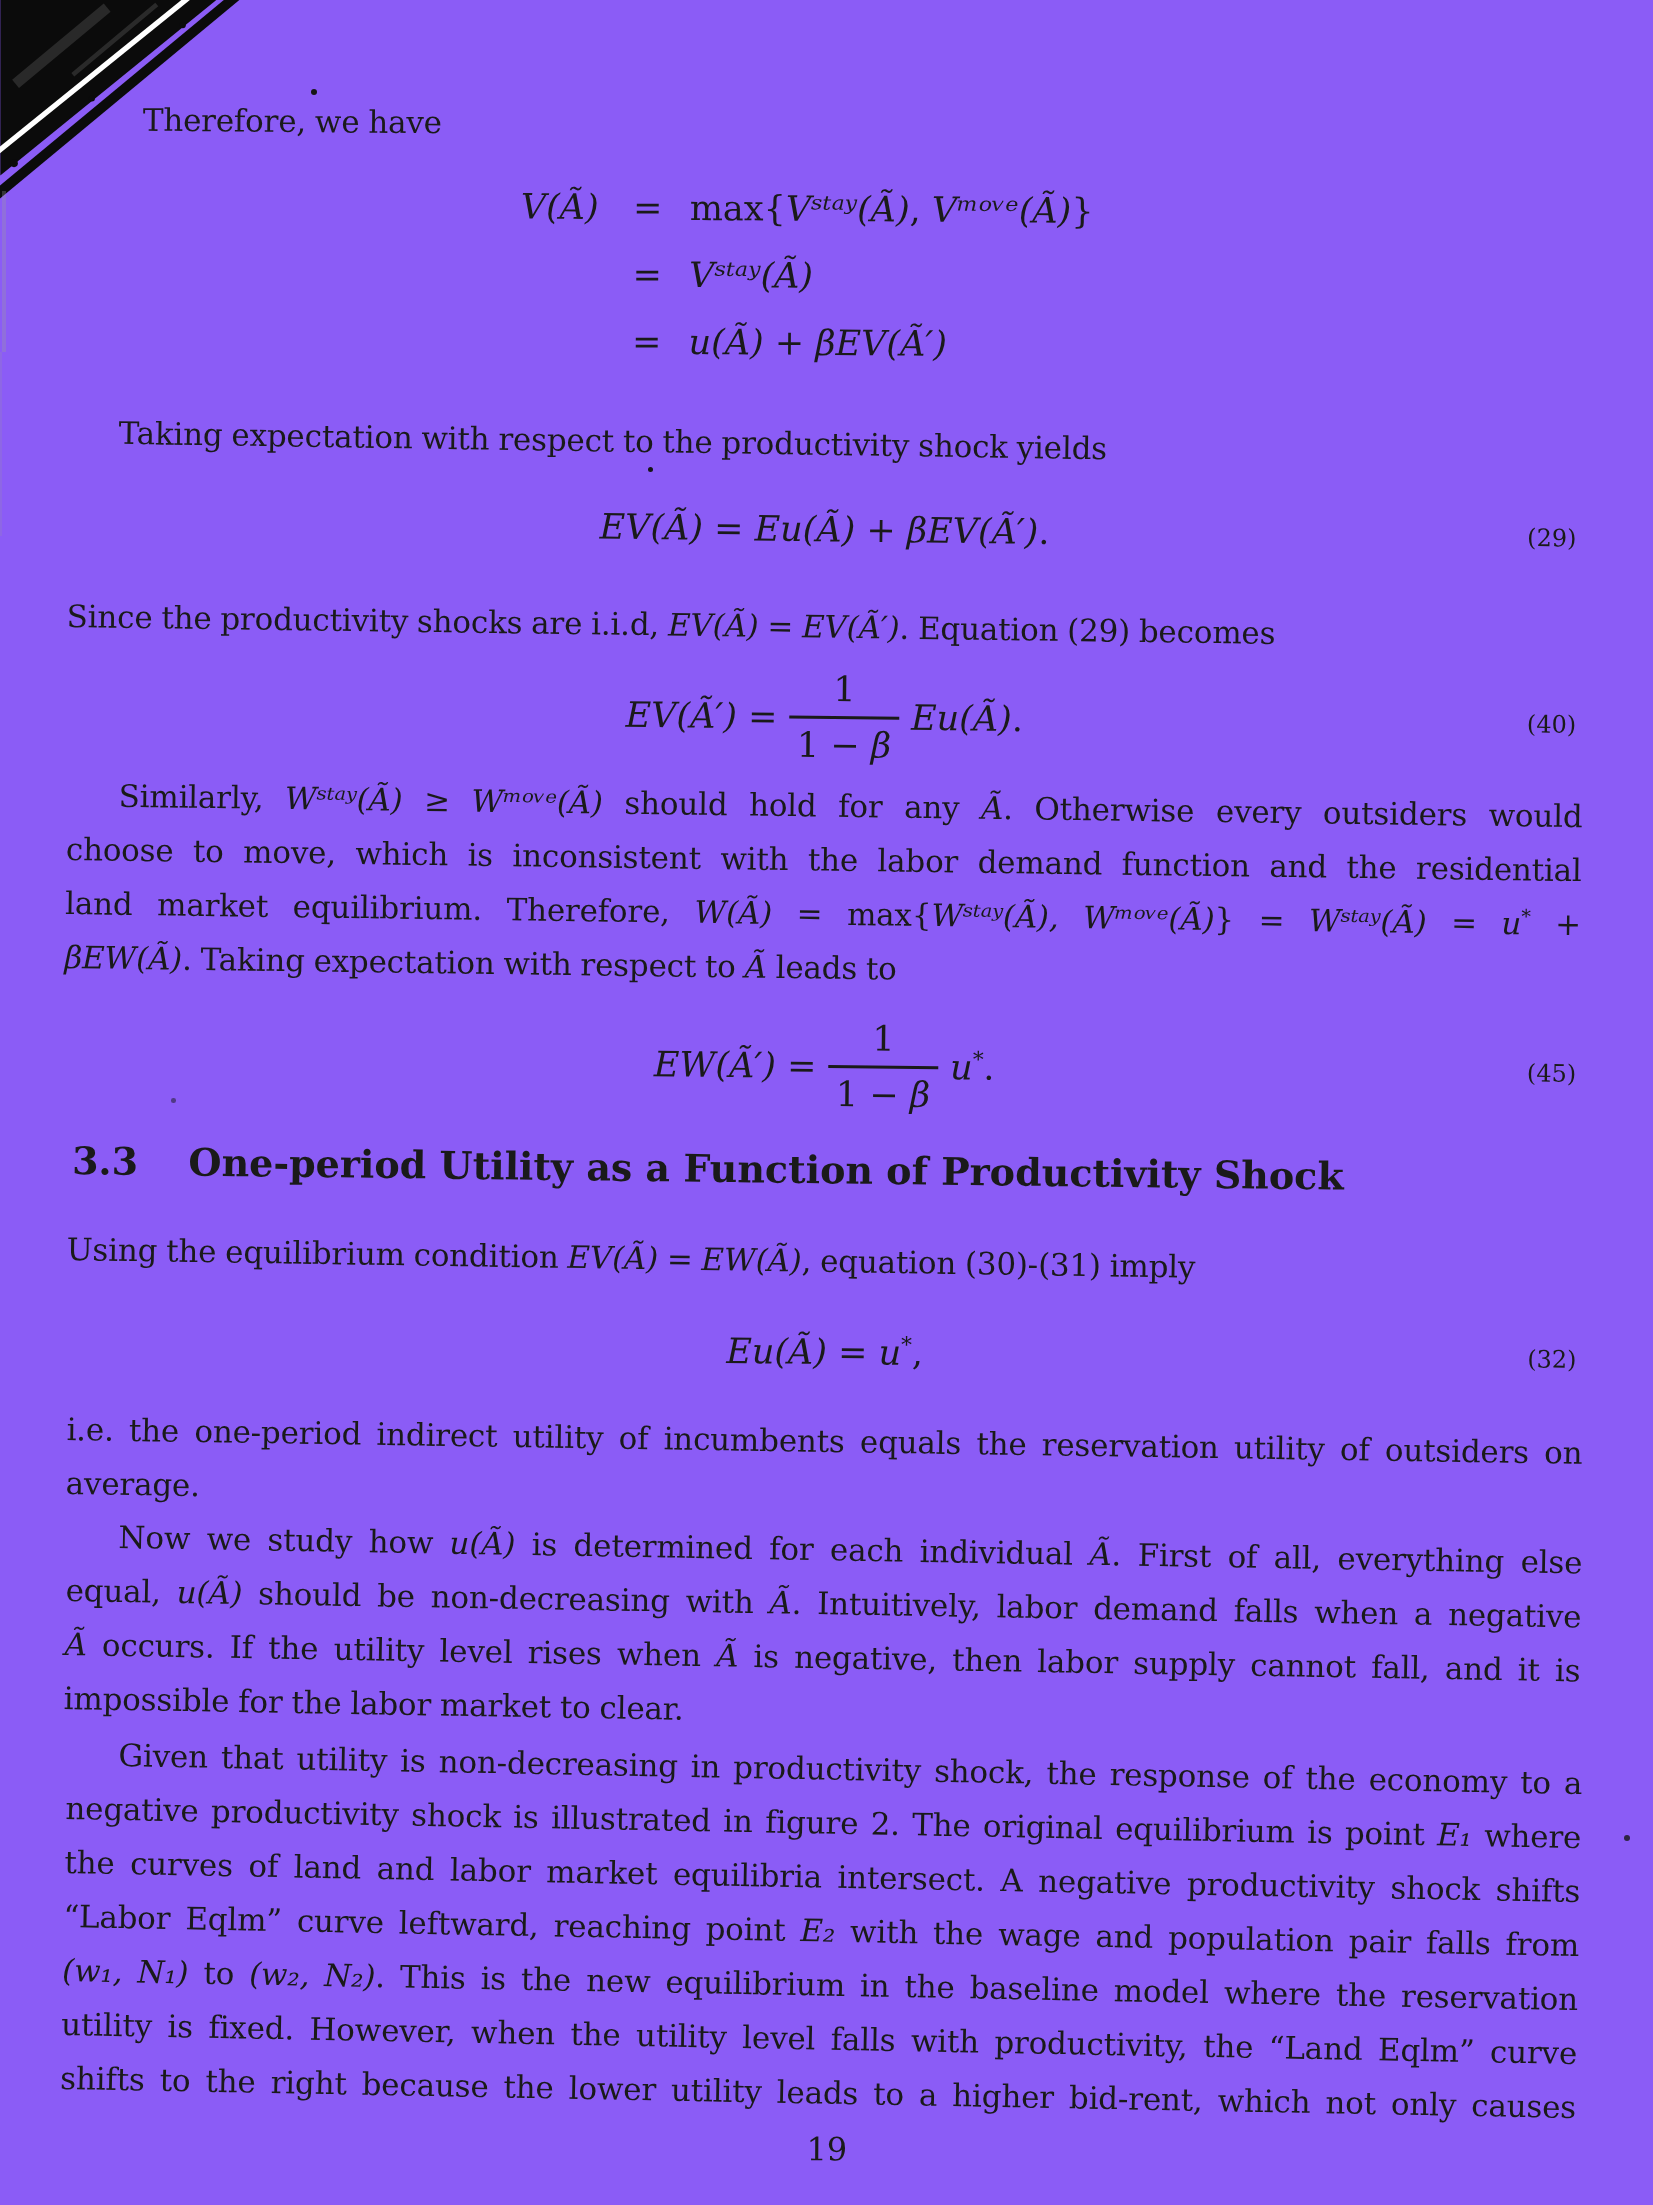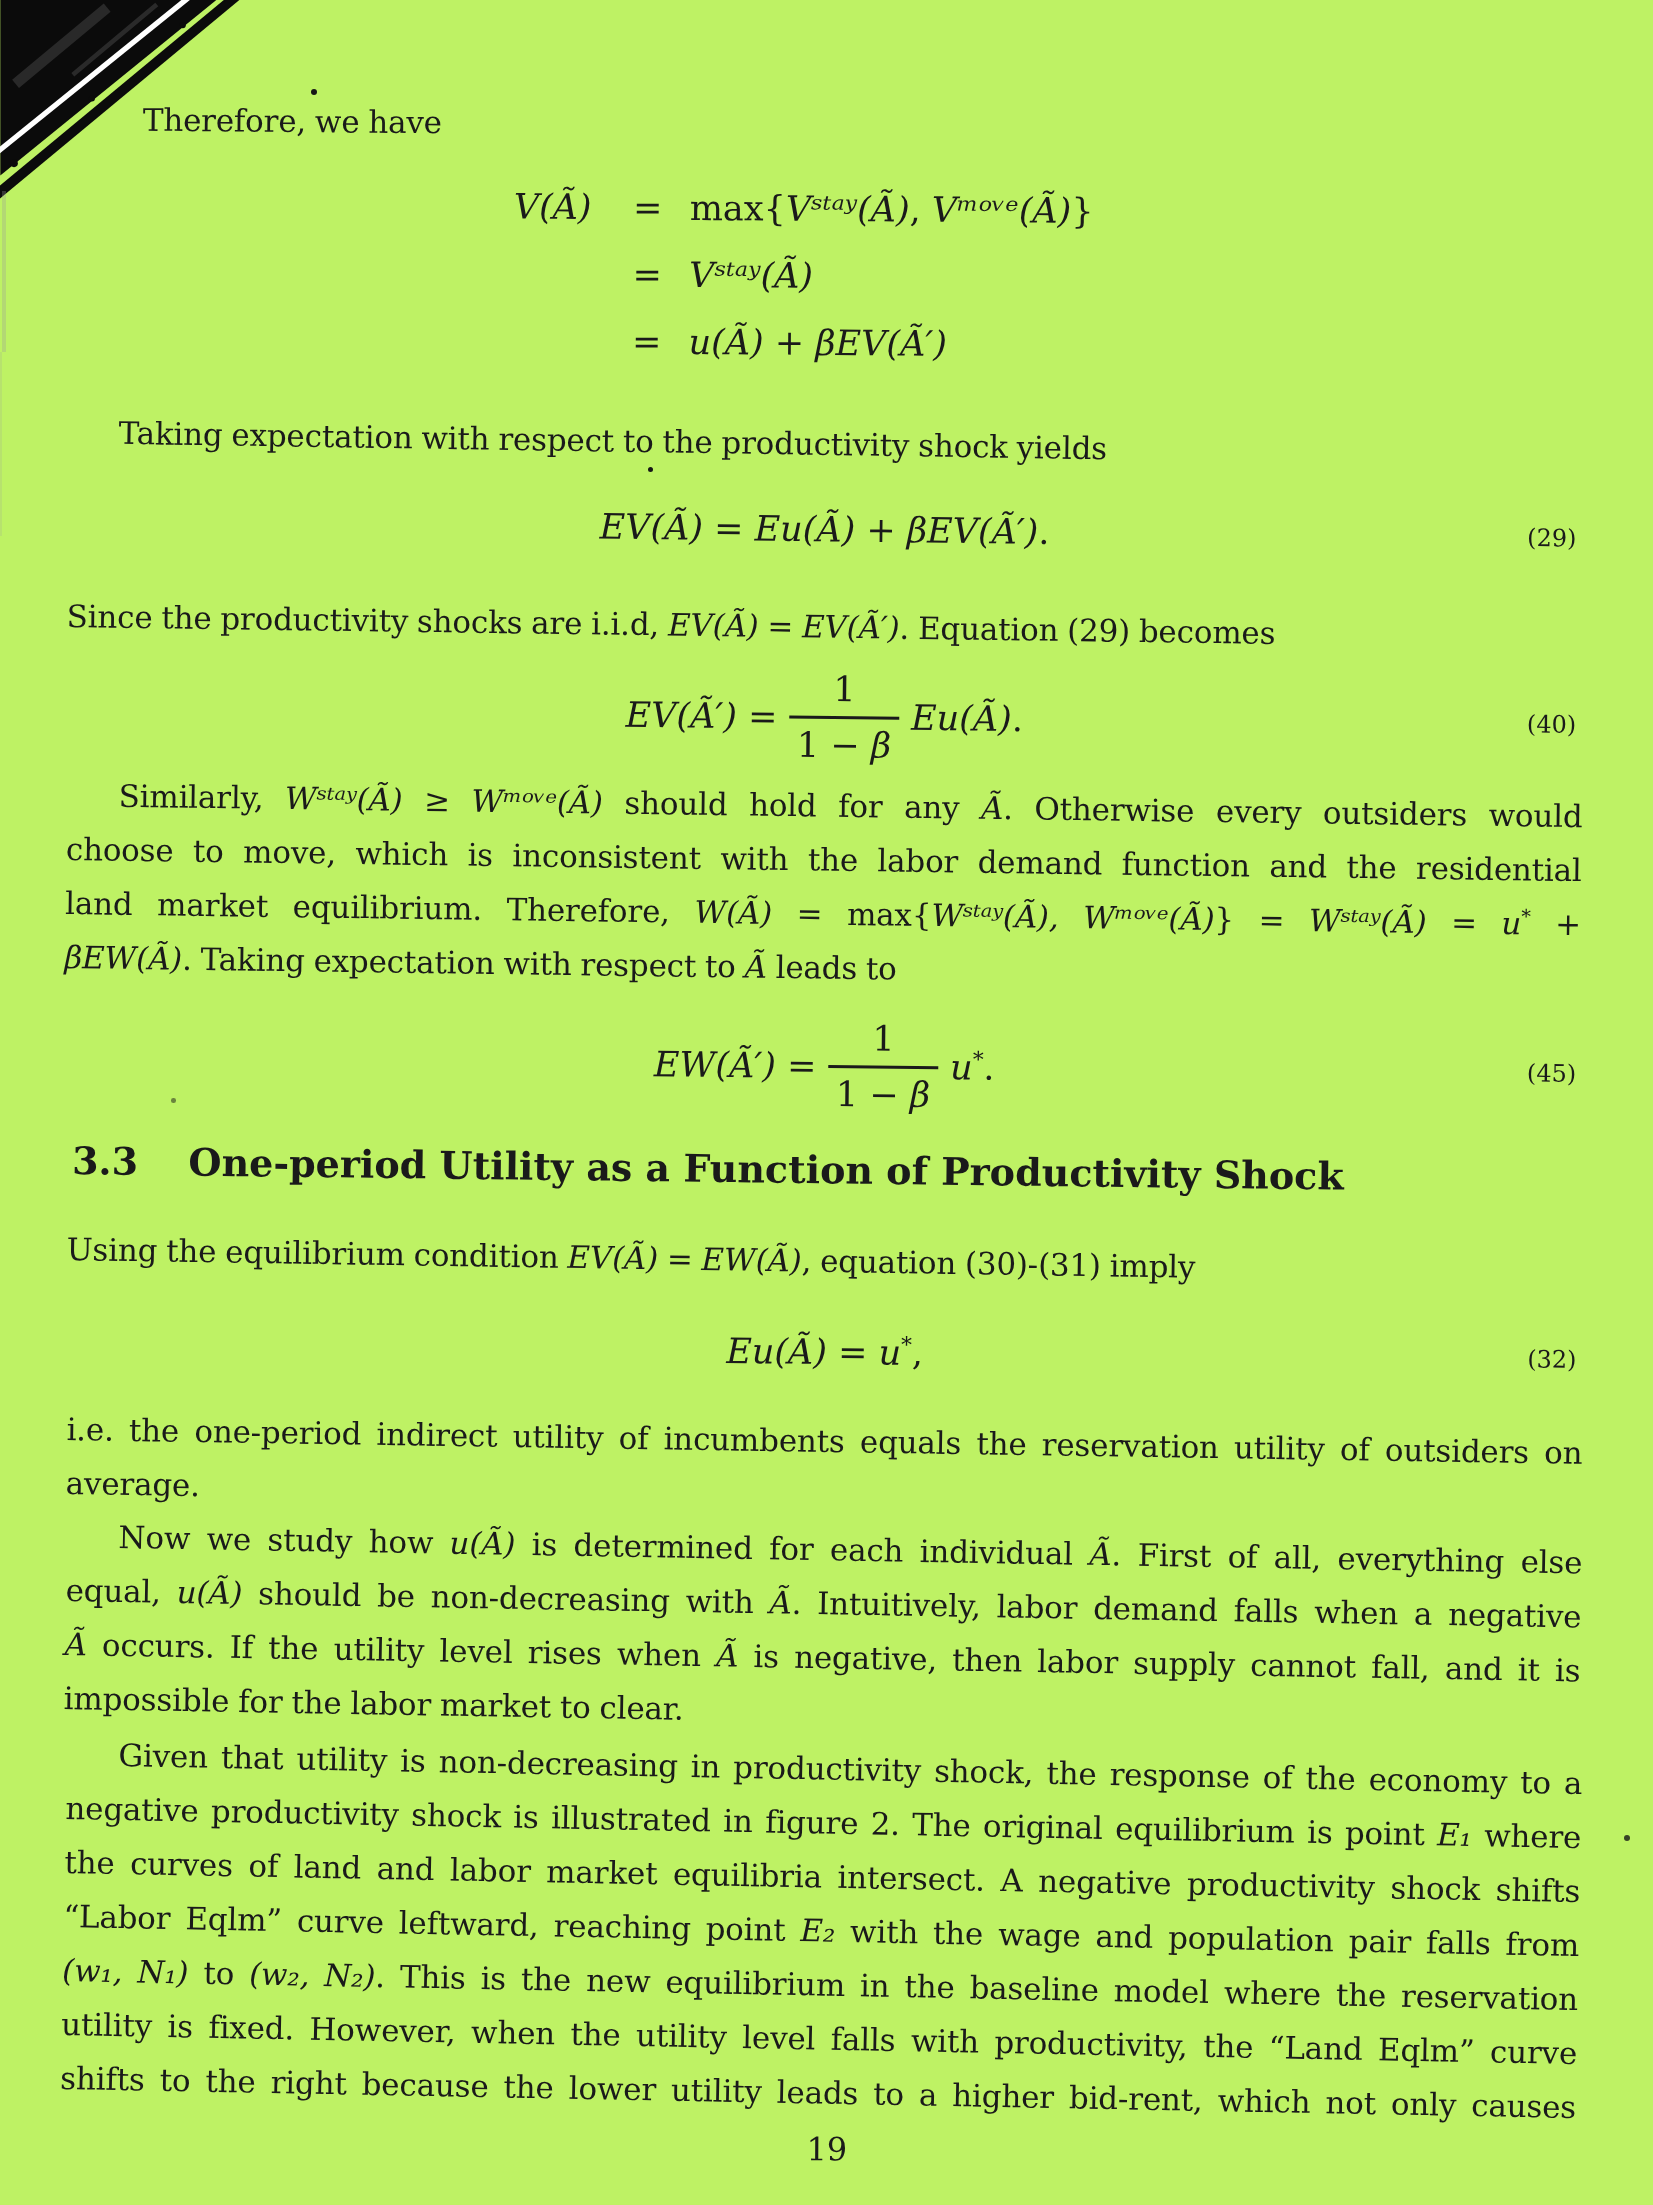--- a/index.html
+++ b/index.html
@@ -1,31 +1,31 @@
 <!DOCTYPE html>
 <html style="font-size:12.2px"><head>
 <meta charset="utf-8">
 <style>
   html,body{margin:0;padding:0;}
   body{width:1654px;height:2205px;background:#e9e9e9;}
-  .page{position:relative;width:1654px;height:2205px;background:#bef264;overflow:hidden;
+  .page{position:relative;width:1654px;height:2205px;background:#8b5cf6;overflow:hidden;
         font-family:"DejaVu Serif","Liberation Serif",serif;color:#1a1a1a;}
   .block{position:absolute;left:67px;width:1516px;transform-origin:0 0;}
   .bline{height:54px;line-height:54px;font-size:31px;letter-spacing:-0.2px;word-spacing:-0.8px;}
   .jl{text-align:justify;}
   .jl::after{content:"";display:inline-block;width:100%;height:0;}
   .ind{text-indent:52px;}
   .mi{font-style:italic;}
   sup{font-size:62%;vertical-align:super;line-height:0;}
   
   .b-intro{top:92px;padding-left:76px;transform:rotate(0.5deg);}
   
   .b-eq1{top:170px;transform:rotate(0.45deg);font-size:35px;}
   .eqln{display:grid;grid-template-columns:92px 84px auto;height:67px;line-height:67px;margin-left:447px;}
-  .eqln .el{text-align:left;}
+  .eqln .el{text-align:center;}
   .eqln .er{text-align:center;}
   
   .eqrow{display:flex;justify-content:center;align-items:center;font-size:35px;}
   .b-eq29{top:491px;height:57px;transform:rotate(0.7deg);}
   .b-eq30{top:644px;height:130px;transform:rotate(0.6deg);}
   .b-eq31{top:993px;height:130px;transform:rotate(0.6deg);}
   .b-eq32{top:1315px;height:57px;transform:rotate(0.6deg);}
   .eqtag{position:absolute;right:6.1px;top:50%;transform:translateY(-50%);font-size:24px;font-style:normal;}
   .frac{display:inline-block;vertical-align:middle;text-align:center;margin:0 12.2px;}
   .frac .num{display:block;padding:0 7.6px 6.1px;}

